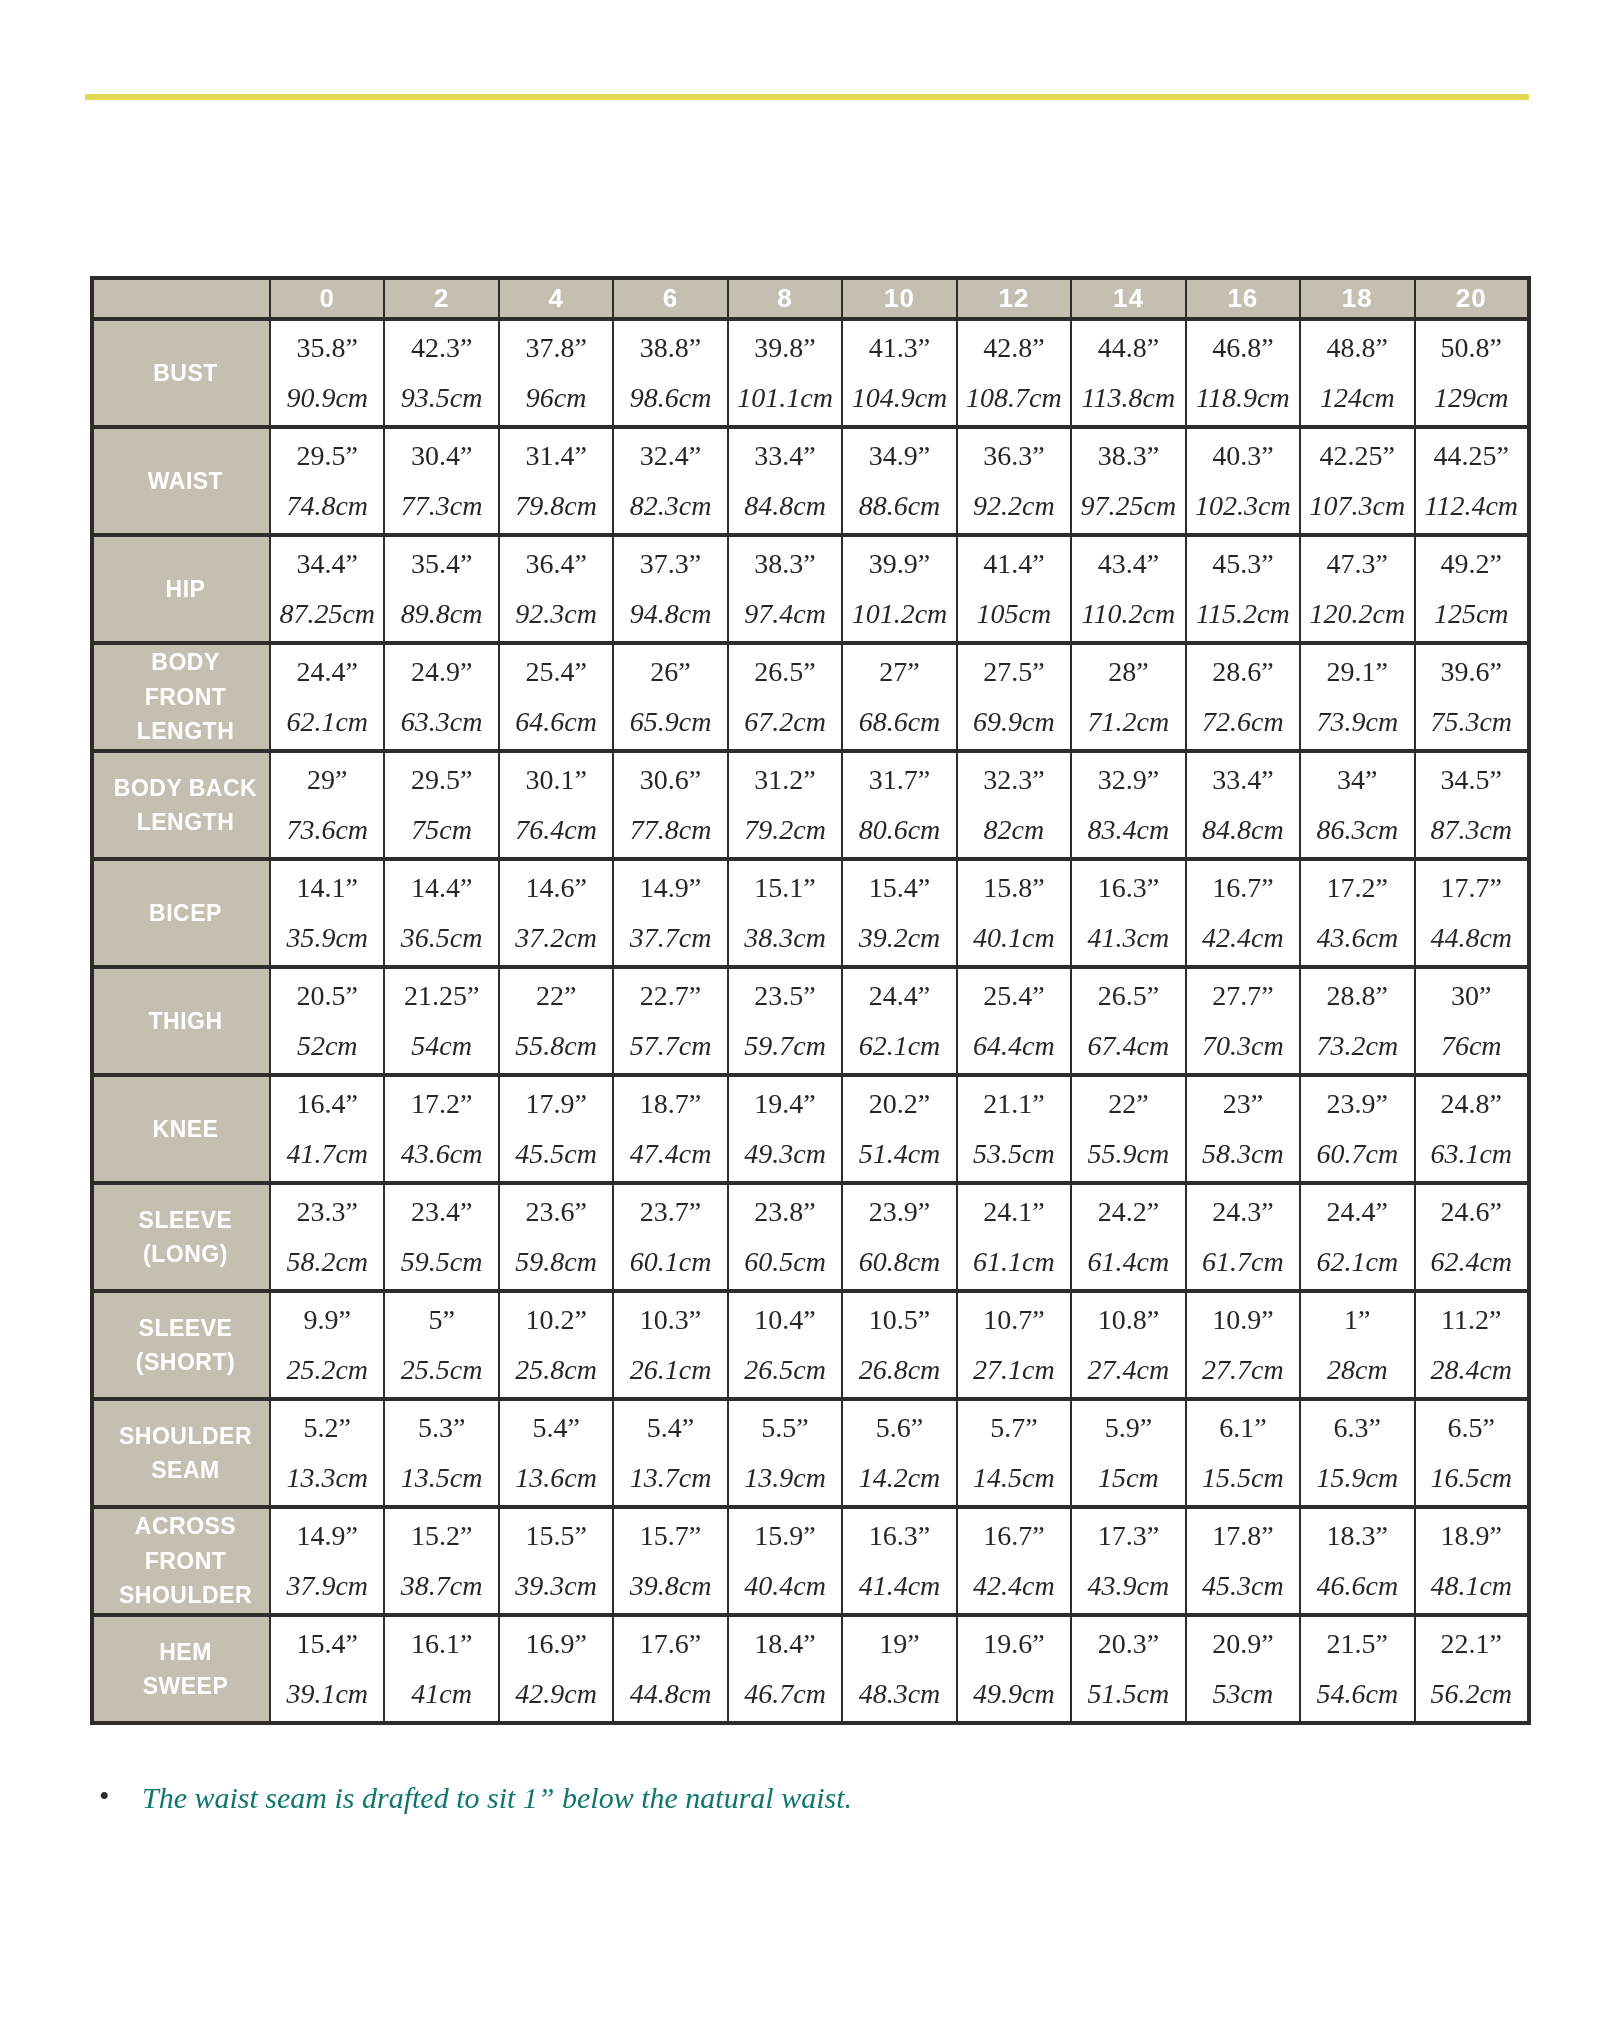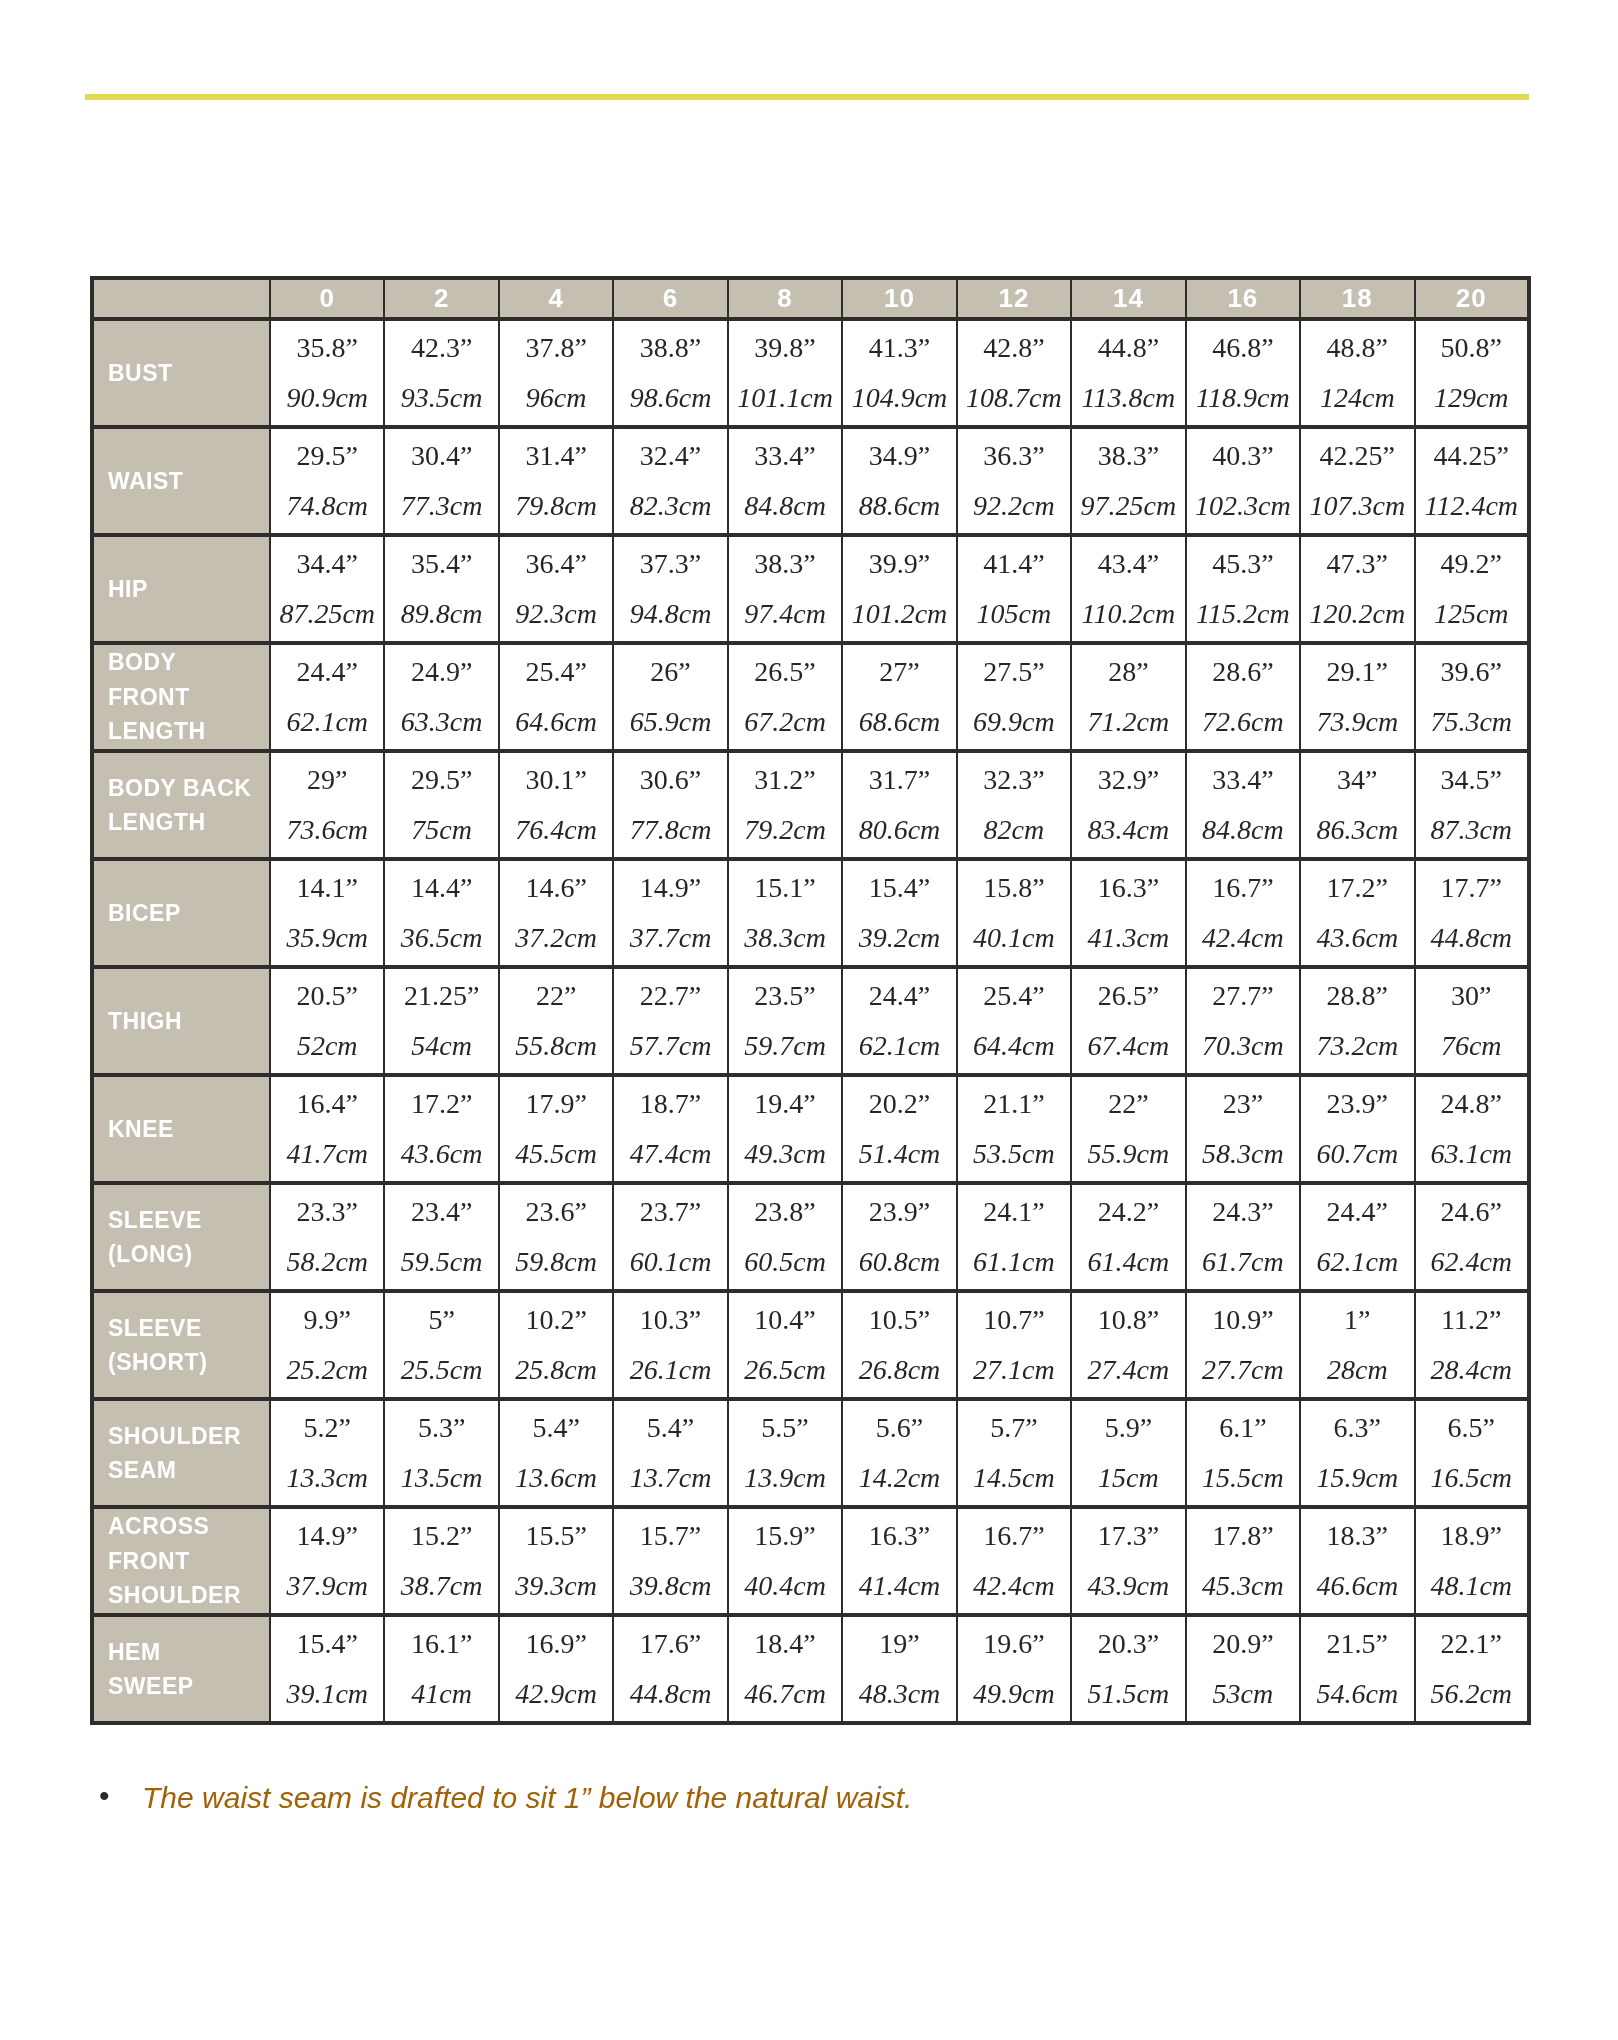--- a/index.html
+++ b/index.html
@@ -32,38 +32,38 @@
   }
   .corner-cell, .size-cell, .label-cell { background: #c5bfb1; }
   thead tr { height: 41px; }
   .size-cell {
     color: #ffffff; font-size: 26px; font-weight: bold;
     text-align: center; letter-spacing: 1px;
   }
   tbody tr { height: 108px; }
   .label-cell {
     color: #ffffff; font-weight: bold; font-size: 23px;
-    text-align: left; vertical-align: middle;
+    text-align: center; vertical-align: middle;
     padding-left: 14px; padding-right: 6px;
     white-space: pre-line; line-height: 1.5; letter-spacing: 0.5px;
   }
   .value-cell { background: #ffffff; vertical-align: middle; padding: 6px 0; }
   .val-in, .val-cm {
     font-family: "Liberation Serif", serif;
     font-size: 28px; color: #262625; text-align: center;
     line-height: 1.0;
   }
   .val-in { margin-bottom: 22px; }
   .val-cm { font-style: italic; }
 
   ul.notes { margin-top: 58px; list-style: none; width: 1400px; }
   ul.notes li {
     position: relative; padding-left: 57px; margin-bottom: 35px;
-    font-family: Liberation Sans, sans-serif; font-style: italic;
-    font-size: 30px; color: #a16207; line-height: 1.0;
+    font-family: Liberation Serif, serif; font-style: italic;
+    font-size: 30px; color: #0f766e; line-height: 1.0;
   }
   ul.notes li::before {
     content: "\2022";
     position: absolute; left: 14px; top: -2px;
     font-style: normal; font-size: 30px; color: #2b2b2a;
   }
 </style>
 </head>
 <body>
 

